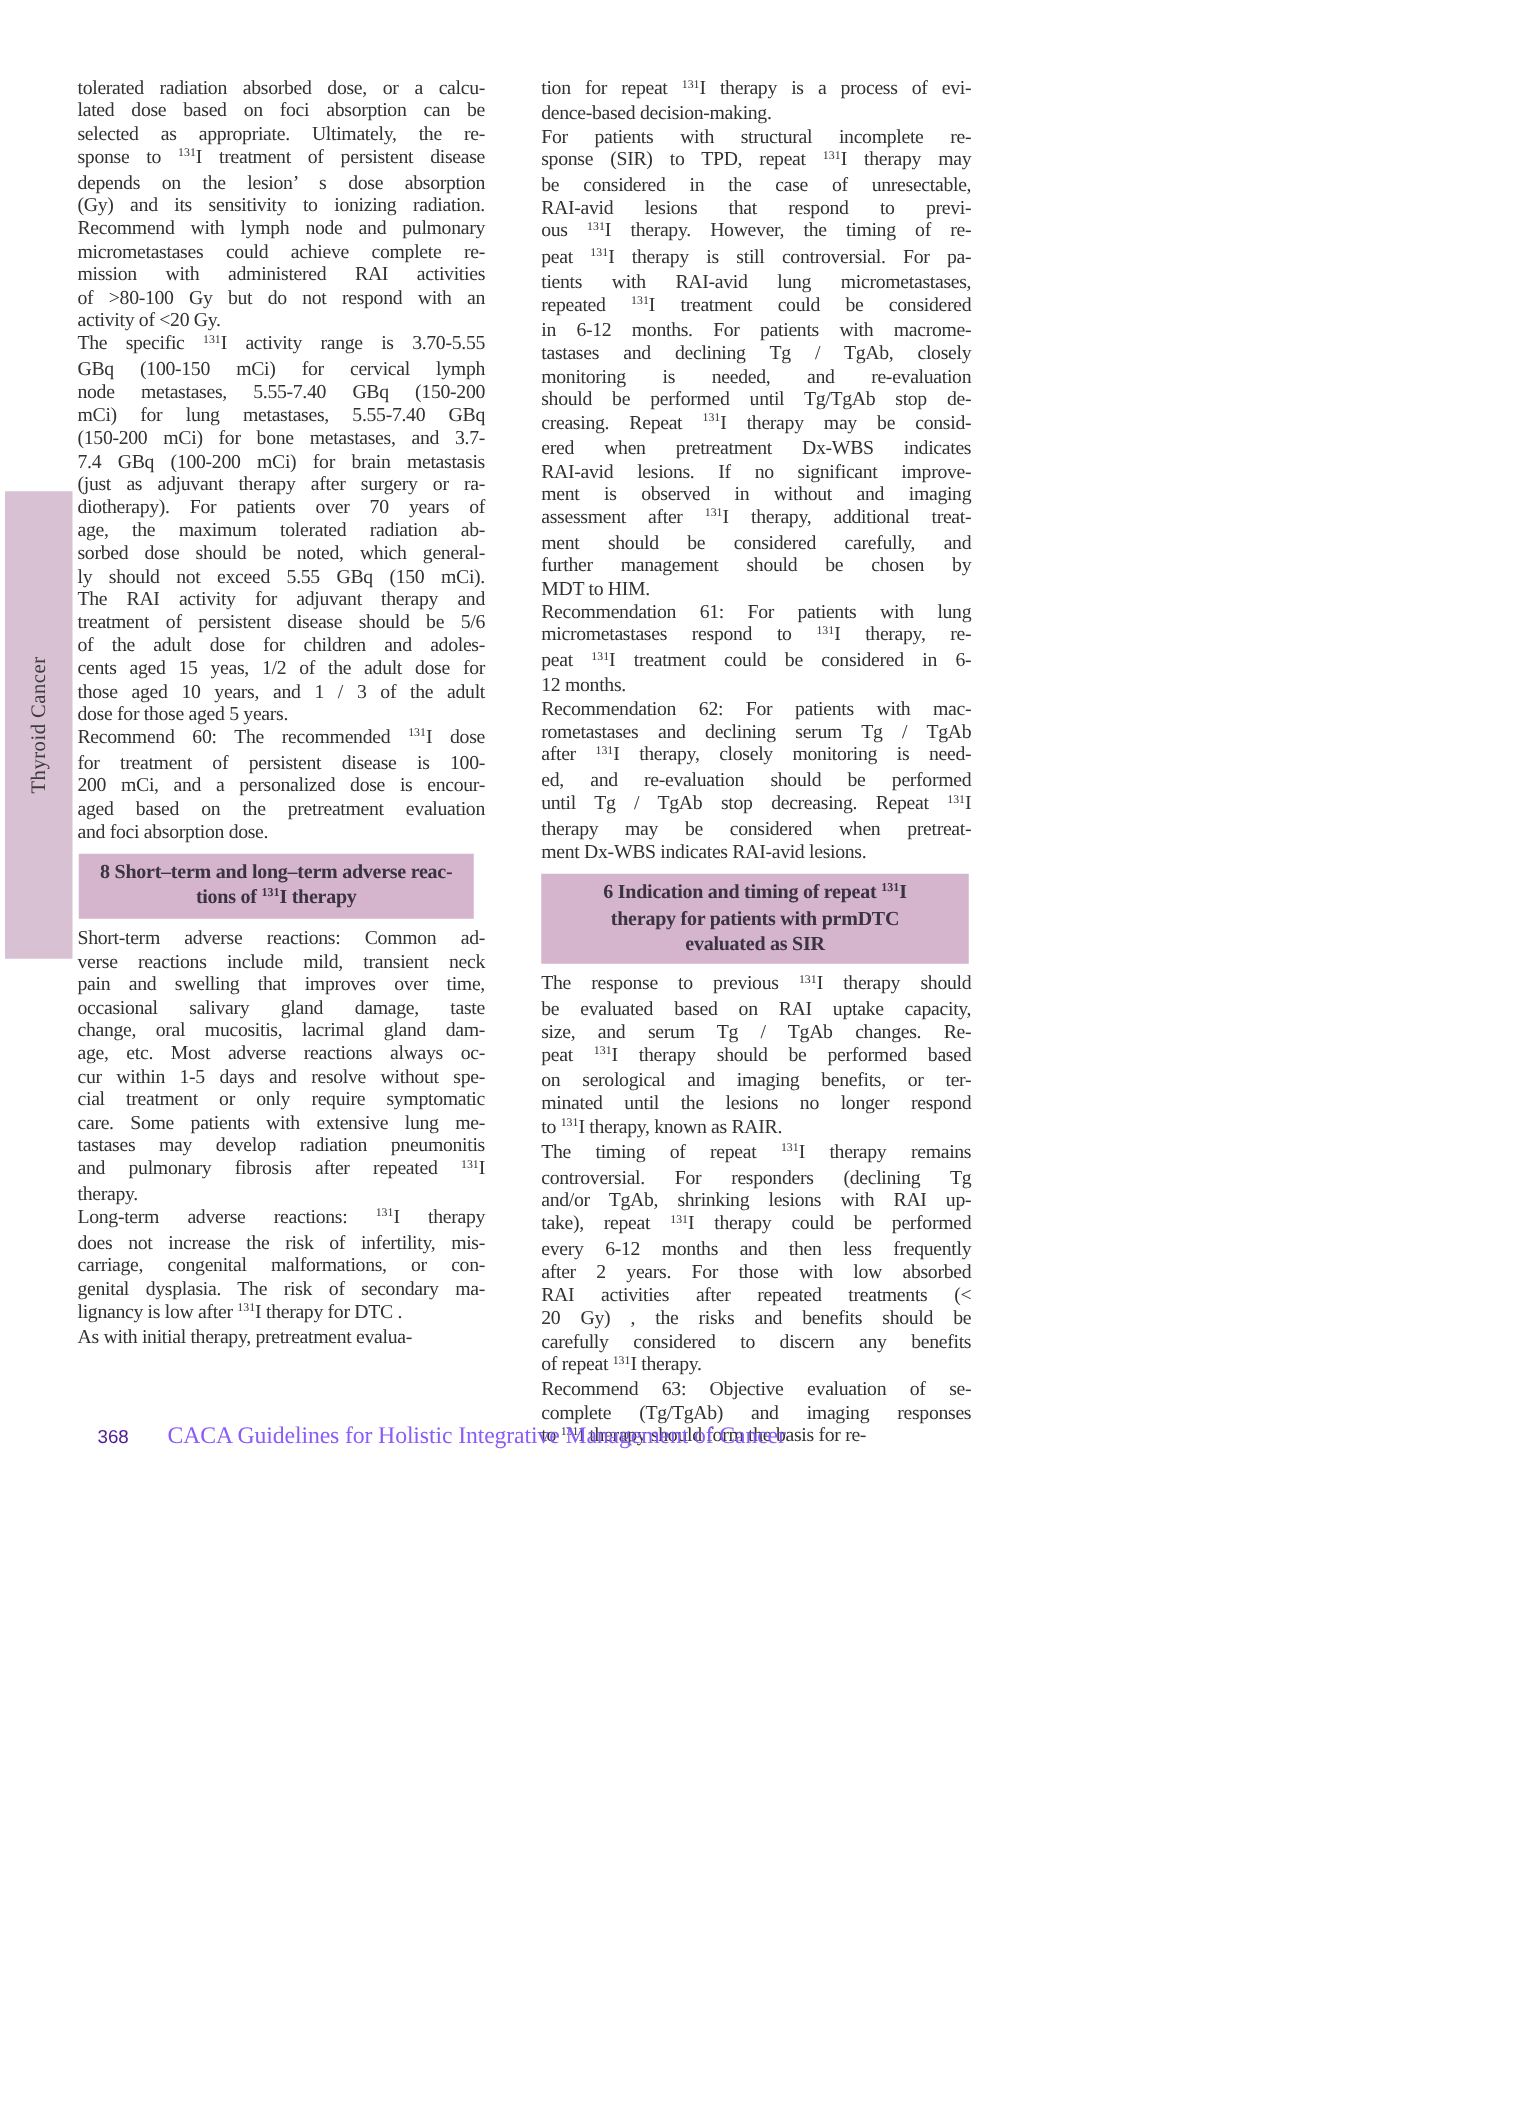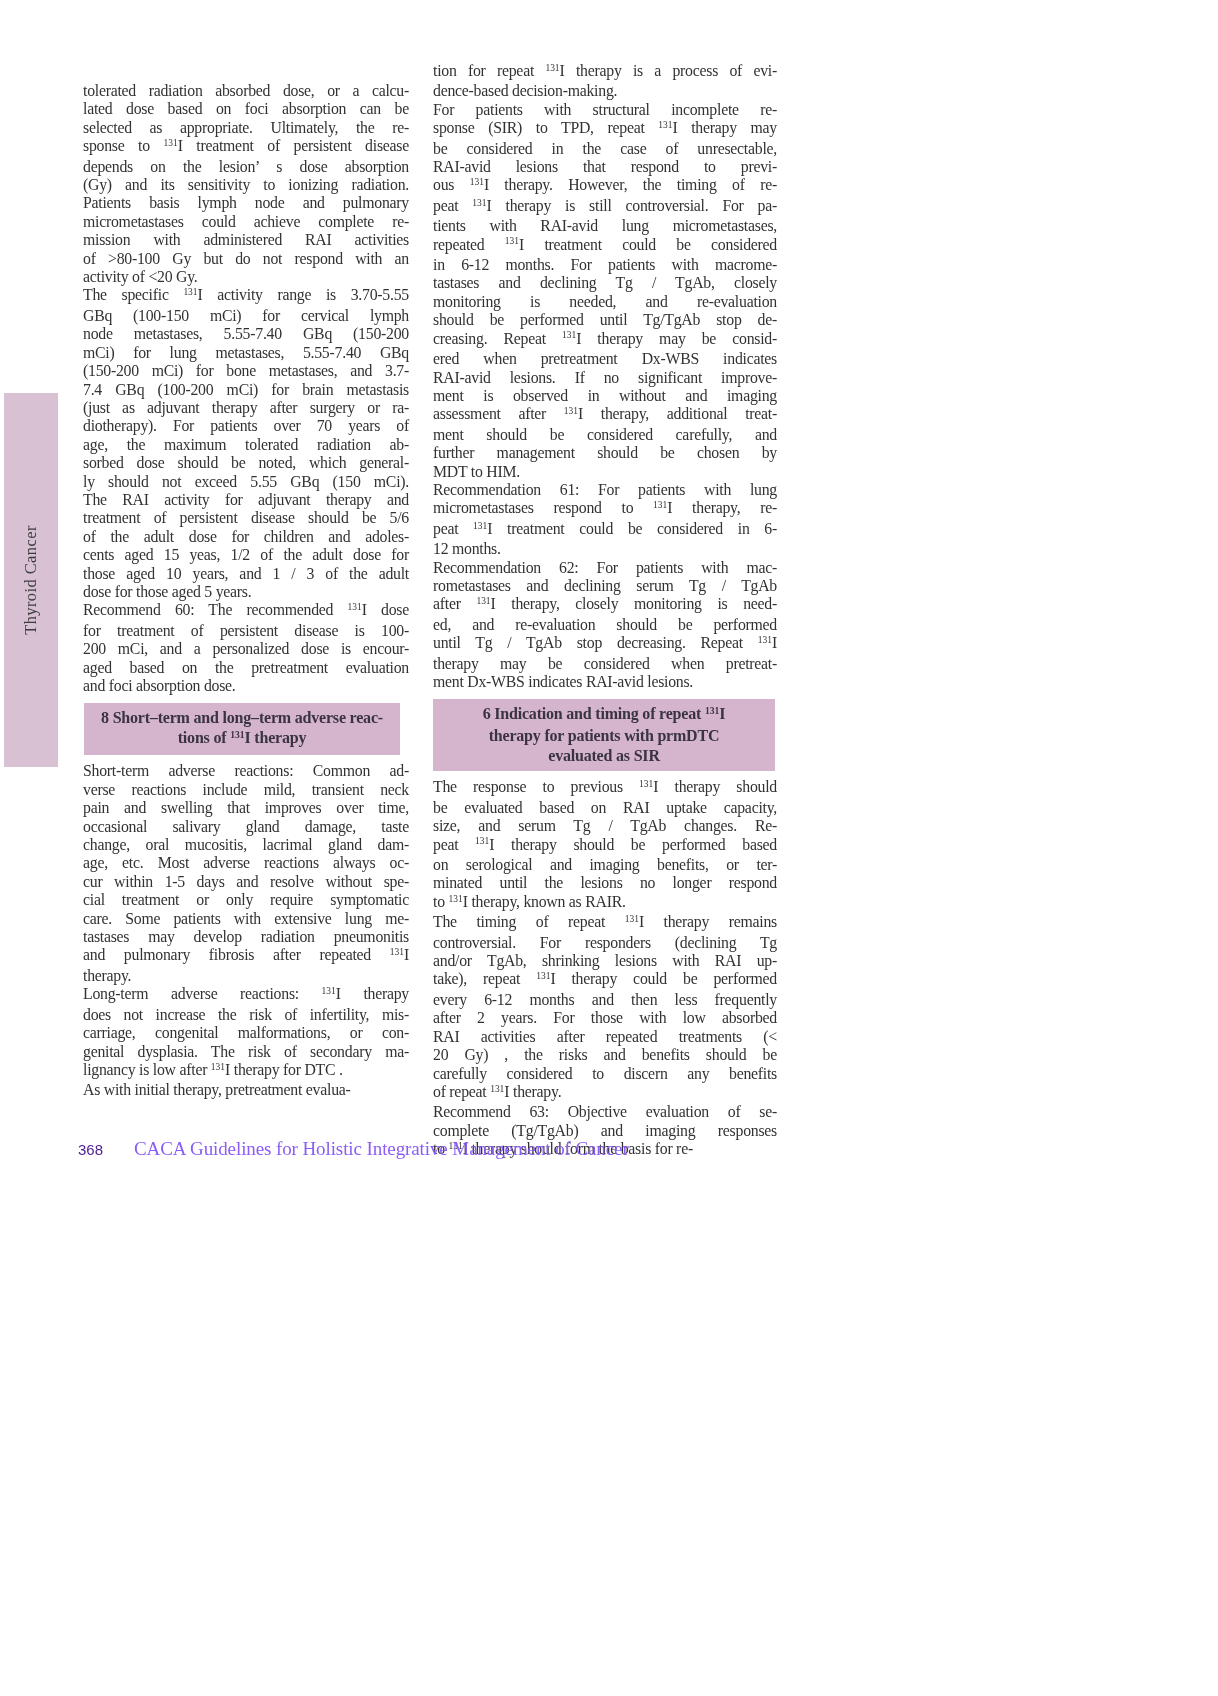--- a/index.html
+++ b/index.html
@@ -14,21 +14,21 @@
   }
   .sidebar-tab .vtext {
     transform:rotate(-90deg); white-space:nowrap;
     font-size:16.5px; letter-spacing:0.4px; color:#3c3c3c;
   }
   .col {
     position:absolute; top:62px;
     font-size:15.8px; line-height:18.4px; letter-spacing:-0.25px;
     color:#323232;
   }
-  .col-left  { left:83px;  width:326px;margin-top:20px; }
+  .col-left  { left:62px;  width:326px; }
   .col-right { left:433px; width:344px; }
   .para { margin:0; }
   .line { width:100%; text-align:justify; text-align-last:left; }
   .line.jfull { text-align-last:justify; }
   .heading-band {
     background:var(--band-pink,#d5b5cd);
     font-weight:bold; font-size:16px; line-height:20px;
     letter-spacing:-0.2px; color:#3a3340;
     padding:5px 4px; margin:8px 0 7px 0;
   }
@@ -57,21 +57,21 @@
   </div>
 
   <div class="col col-left" id="col-left">
       <div class="para">
         <div class="line jfull">tolerated radiation absorbed dose, or a calcu-</div>
         <div class="line jfull">lated dose based on foci absorption can be</div>
         <div class="line jfull">selected as appropriate. Ultimately, the re-</div>
         <div class="line jfull">sponse to <sup>131</sup>I treatment of persistent disease</div>
         <div class="line jfull">depends on the lesion’ s dose absorption</div>
         <div class="line jfull">(Gy) and its sensitivity to ionizing radiation.</div>
-        <div class="line jfull">Patients basis lymph node and pulmonary</div>
+        <div class="line jfull">Recommend with lymph node and pulmonary</div>
         <div class="line jfull">micrometastases could achieve complete re-</div>
         <div class="line jfull">mission with administered RAI activities</div>
         <div class="line jfull">of &gt;80-100 Gy but do not respond with an</div>
         <div class="line">activity of &lt;20 Gy.</div>
       </div>
       <div class="para">
         <div class="line jfull">The specific <sup>131</sup>I activity range is 3.70-5.55</div>
         <div class="line jfull">GBq (100-150 mCi) for cervical lymph</div>
         <div class="line jfull">node metastases, 5.55-7.40 GBq (150-200</div>
         <div class="line jfull">mCi) for lung metastases, 5.55-7.40 GBq</div>

